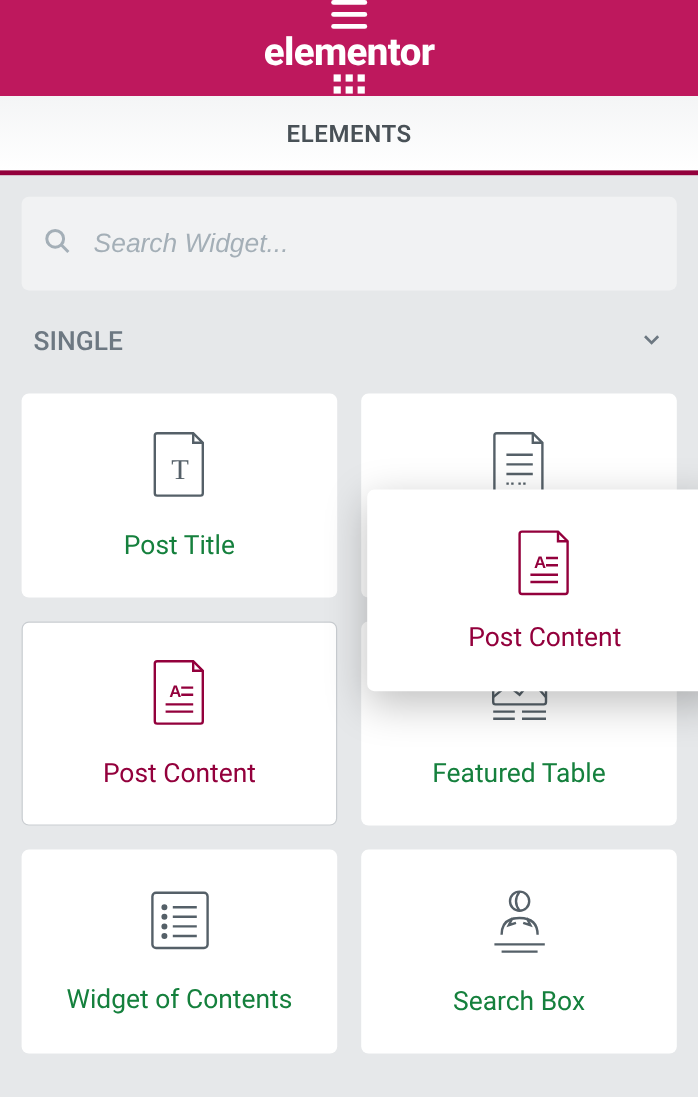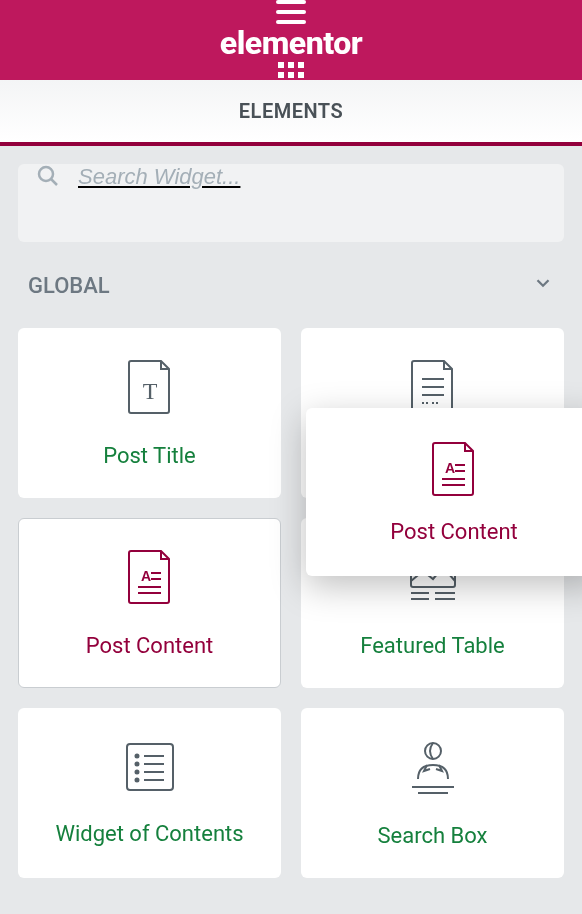--- a/index.html
+++ b/index.html
@@ -76,23 +76,22 @@
       color: #495157;
     }
     .content {
       padding: 18px;
     }
     .search-box {
       background: #f1f2f3;
       border-radius: 6px;
       height: 78px;
       display: flex;
-      align-items: flex-start;
+      align-items: center;
       padding: 0 18px;
-      text-decoration: underline;
     }
     .search-icon {
       color: #a4afb7;
       margin-right: 18px;
     }
     .search-input {
       border: none;
       background: transparent;
       font-size: 22px;
       font-style: italic;
@@ -211,21 +210,21 @@
     <span class="search-icon">
       <svg width="24" height="24" viewBox="0 0 24 24" fill="none" stroke="#a4afb7" stroke-width="2.5">
         <circle cx="10" cy="10" r="7"></circle>
         <line x1="15" y1="15" x2="21" y2="21"></line>
       </svg>
     </span>
     <input class="search-input" type="text" placeholder="Search Widget..." style="">
   </div>
 
   <div class="section-header">
-    <div class="section-title">GLOBAL</div>
+    <div class="section-title">SINGLE</div>
     <span class="chevron-down">
       <svg width="22" height="22" viewBox="0 0 24 24" fill="none" stroke="#6d7882" stroke-width="2.5">
         <polyline points="6 9 12 15 18 9"></polyline>
       </svg>
     </span>
   </div>
 
   <div class="widgets-grid grid-pos">
 
     <div class="widget-card">

